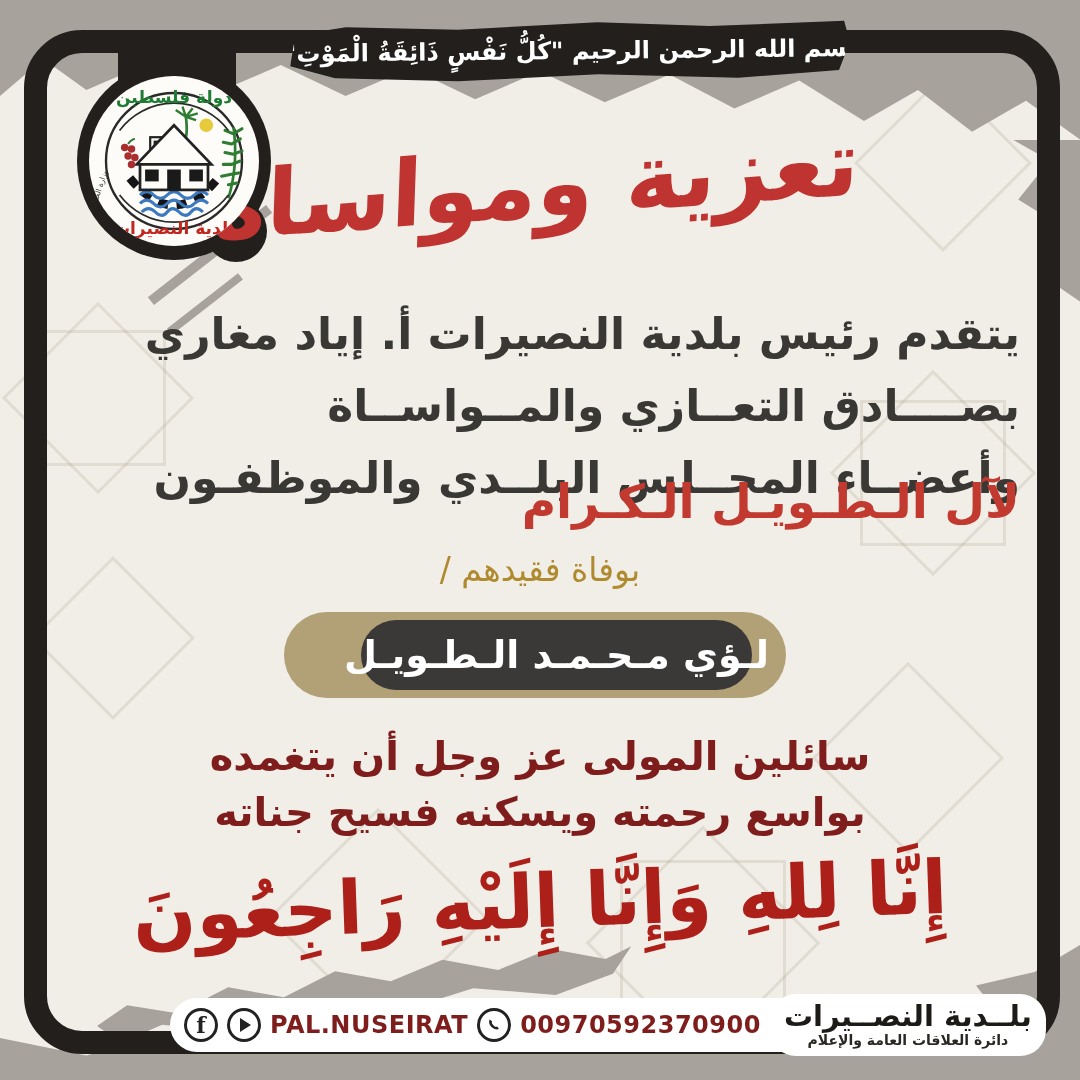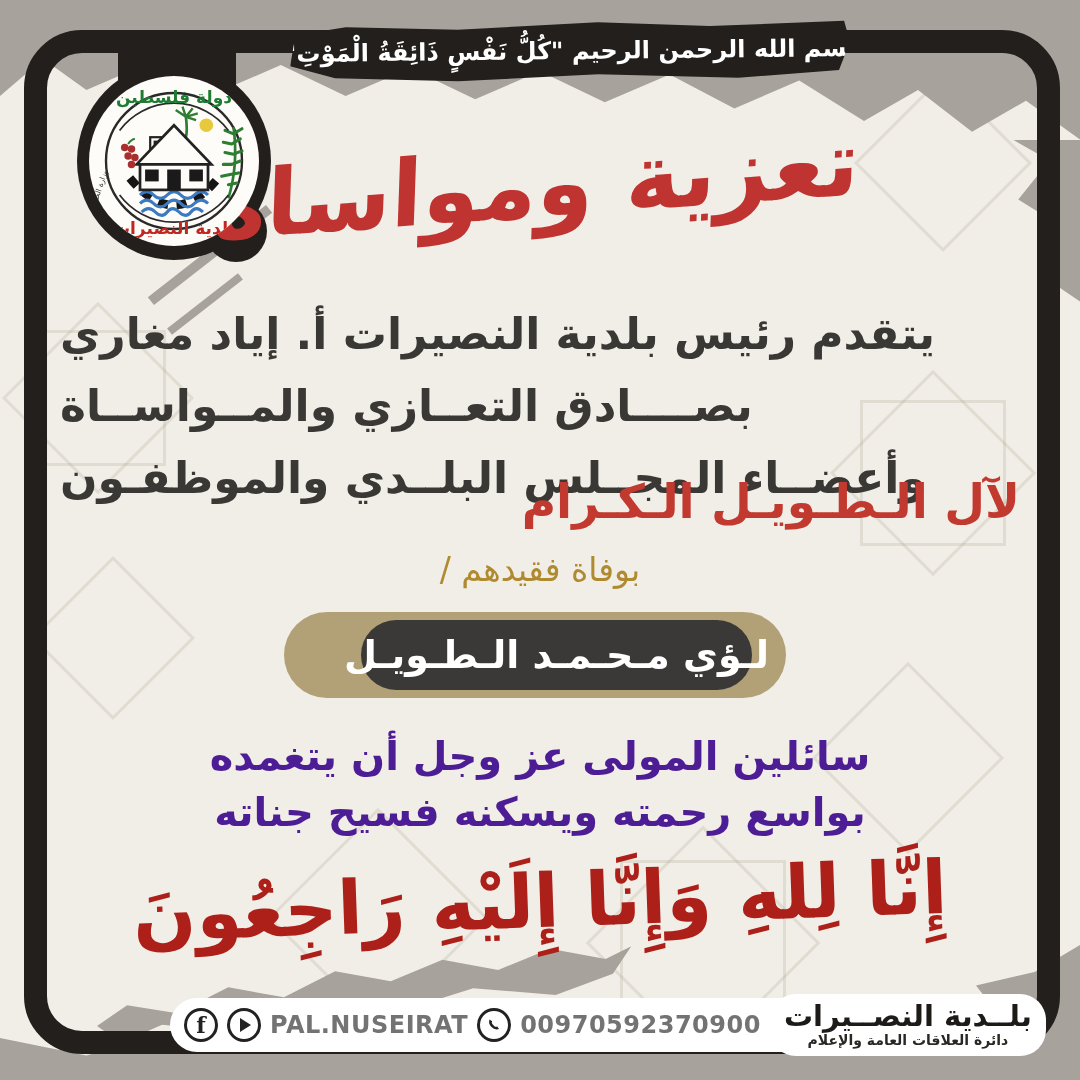--- a/index.html
+++ b/index.html
@@ -36,45 +36,45 @@
   .logo-blob{position:absolute;left:77px;top:62px;width:194px;height:198px;border-radius:50%;
     background:#221f1d;z-index:2;}
   .logo-tail{position:absolute;left:205px;top:200px;width:62px;height:62px;border-radius:50%;
     background:#221f1d;z-index:2;}
   .emblem{position:absolute;left:89px;top:76px;width:170px;height:170px;border-radius:50%;
     background:#fdfcf8;z-index:3;overflow:hidden;}
   
   .title{position:absolute;left:320px;top:128px;width:540px;text-align:center;z-index:2;
     color:#bf3430;font-size:92px;font-weight:bold;direction:rtl;white-space:nowrap;
     transform:rotate(-4deg) skewX(-6deg);}
-  .msg{position:absolute;left:60px;top:298px;width:960px;text-align:left;z-index:2;
+  .msg{position:absolute;left:60px;top:298px;width:960px;text-align:right;z-index:2;
     color:#3a3835;font-size:44px;font-weight:bold;direction:rtl;line-height:72px;}
   .family{position:absolute;left:60px;top:474px;width:960px;text-align:right;z-index:2;
     color:#c23a2f;font-size:47px;font-weight:bold;direction:rtl;}
   .death{position:absolute;left:60px;top:550px;width:960px;text-align:center;z-index:2;
     color:#af8a2e;font-size:33px;font-weight:normal;direction:rtl;}
   .pill{position:absolute;left:284px;top:612px;width:502px;height:86px;z-index:2;
     background:#b2a177;border-radius:48px;}
   .pill-inner{position:absolute;left:34px;right:34px;top:8px;bottom:8px;background:#3b3938;
     border-radius:40px;display:flex;align-items:center;justify-content:center;margin-left:43px;}
   .pill-inner span{color:#fff;font-size:38px;font-weight:bold;direction:rtl;white-space:nowrap;}
   .prayer{position:absolute;left:60px;top:728px;width:960px;text-align:center;z-index:2;
-    color:#4c1d95;font-size:40px;font-weight:bold;direction:rtl;line-height:56px;}
+    color:#7f1d1d;font-size:40px;font-weight:bold;direction:rtl;line-height:56px;}
   .istirja{position:absolute;left:60px;top:858px;width:960px;text-align:center;z-index:2;
     color:#ad2019;font-size:74px;font-weight:bold;direction:rtl;white-space:nowrap;
     transform:rotate(-2deg);}
   
   .footer{position:absolute;left:170px;top:998px;width:845px;height:54px;background:#fff;
     border-radius:30px;z-index:3;display:flex;align-items:center;padding:0 14px;gap:9px;box-sizing:border-box;}
   .sicon{width:34px;height:34px;border:3px solid #222;border-radius:50%;box-sizing:border-box;
     display:flex;align-items:center;justify-content:center;flex:0 0 auto;background:#fff;}
   .fb{font-weight:bold;font-size:22px;color:#222;font-family:"DejaVu Serif",serif;line-height:1;}
   .yt-tri{width:0;height:0;border-left:11px solid #222;border-top:7px solid transparent;
     border-bottom:7px solid transparent;margin-left:3px;}
-  .handle,.phone{font-size:24px;font-weight:bold;color:#737373;letter-spacing:.5px;white-space:nowrap;}
+  .handle,.phone{font-size:24px;font-weight:bold;color:#7f1d1d;letter-spacing:.5px;white-space:nowrap;}
   .muni{margin-left:auto;background:#fff;border-radius:26px;padding:7px 14px;margin-top:-14px;
     margin-bottom:-14px;text-align:center;direction:rtl;}
   .muni-name{font-size:29px;font-weight:bold;color:#1d1b18;line-height:30px;white-space:nowrap;}
   .muni-dept{font-size:14px;font-weight:bold;color:#2a2824;line-height:18px;white-space:nowrap;}
 </style>
 </head>
 <body>
 
 <div class="stage">
 

